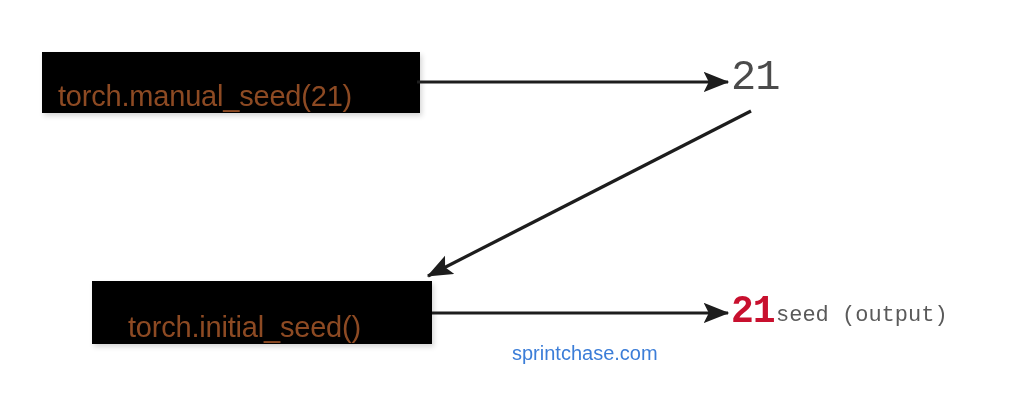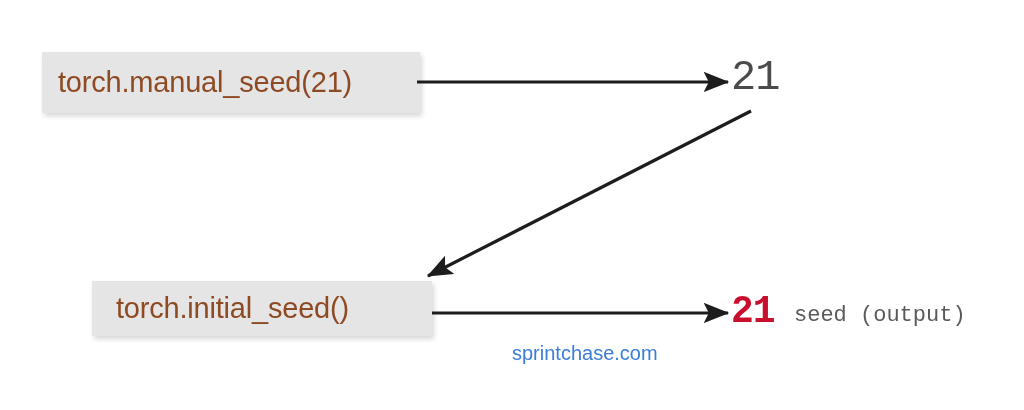--- a/index.html
+++ b/index.html
@@ -12,24 +12,24 @@
   }
   #canvas {
     position: relative;
     width: 1024px;
     height: 410px;
     background: #ffffff;
     overflow: hidden;
   }
   .box {
     position: absolute;
-    background: #e5e5e5;
+    background: #000000;
     box-shadow: 2px 3px 5px rgba(0,0,0,0.16);
     display: flex;
-    align-items: center;
+    align-items: flex-end;
     box-sizing: border-box;
   }
   .box-label {
     font-family: "Liberation Sans", sans-serif;
     color: #8d4a23;
     font-size: 29px;
     font-weight: 400;
     letter-spacing: -0.2px;
     white-space: nowrap;
   }
@@ -37,22 +37,22 @@
     left: 42px;
     top: 52px;
     width: 378px;
     height: 61px;
     padding-left: 16px;
   }
   #box-initial-seed {
     left: 92px;
     top: 281px;
     width: 340px;
-    height: 55px;
-    padding-left: 24px;
+    height: 63px;
+    padding-left: 36px;
   }
   svg.arrows {
     position: absolute;
     left: 0;
     top: 0;
     width: 1024px;
     height: 410px;
     pointer-events: none;
   }
   .out-value {
@@ -71,21 +71,21 @@
   }
   #value-bottom {
     left: 731px;
     top: 293px;
     font-size: 38px;
     color: #c8102e;
     font-weight: 700;
     letter-spacing: -1px;
   }
   #value-bottom-caption {
-    left: 794px;
+    left: 776px;
     top: 305px;
     font-size: 22px;
     color: #5a5a5a;
     font-weight: 400;
   }
   #watermark {
     position: absolute;
     left: 512px;
     top: 342px;
     font-size: 20px;

